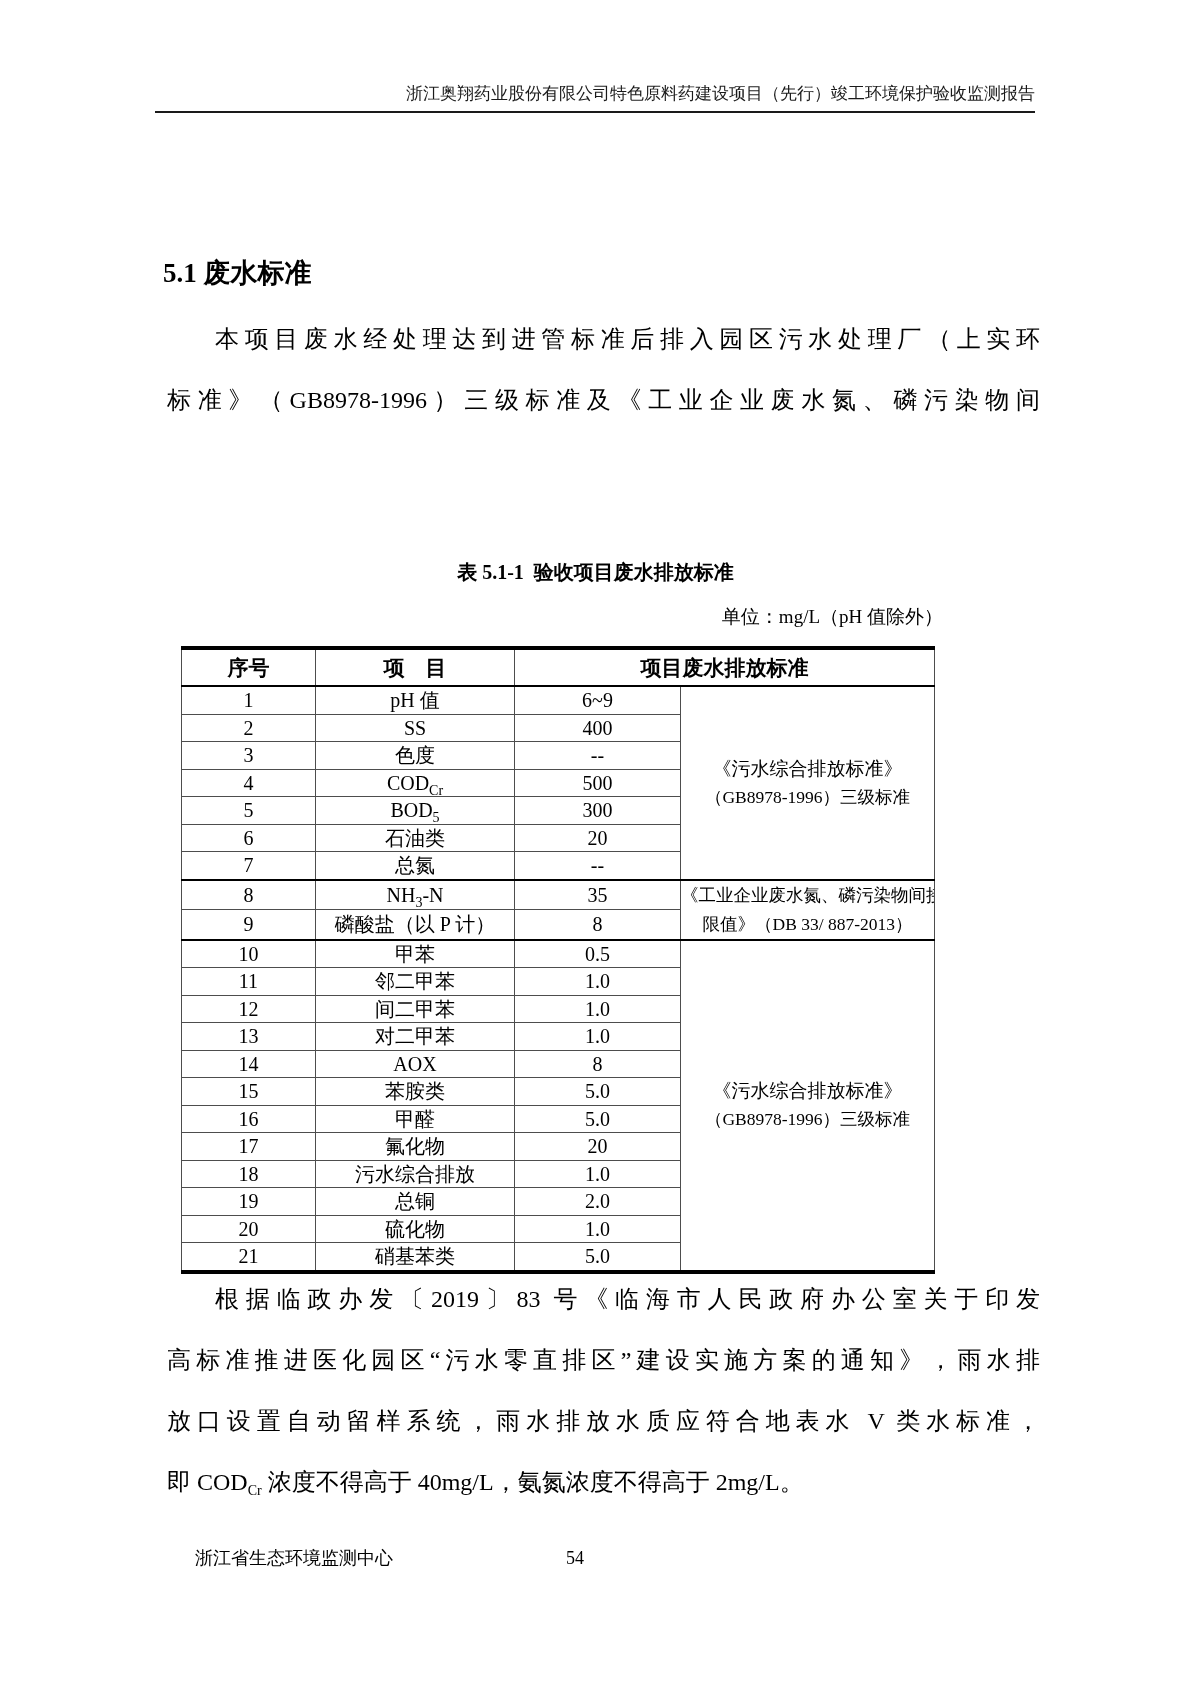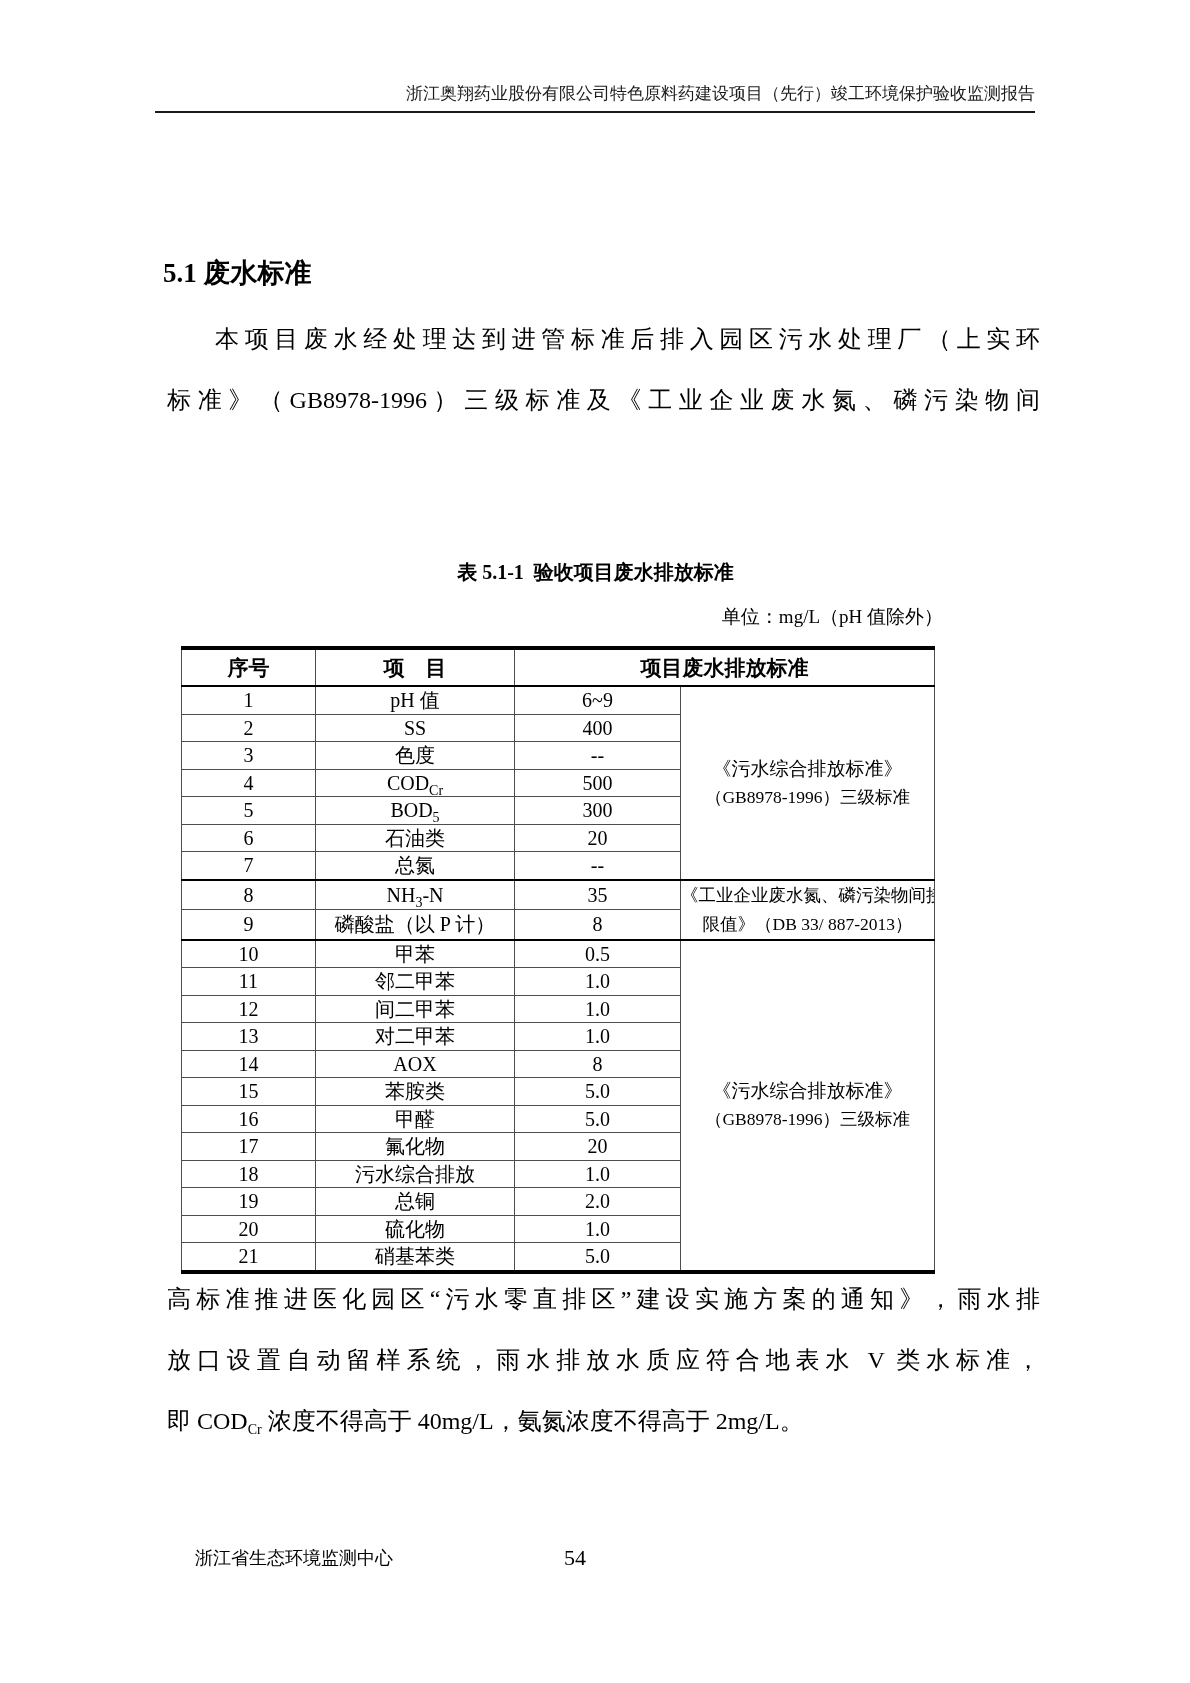--- a/index.html
+++ b/index.html
@@ -56,21 +56,21 @@
   }
   .data-table thead th{
     height:35px;font-weight:bold;font-size:21px;border-bottom:2px solid #000;
   }
   .data-table tbody td{height:26.5px;font-size:20px;line-height:24px;}
   .data-table tr.group-start td{border-top:2px solid #000;}
   .c-std .sline{line-height:29px;font-size:19px;white-space:nowrap;}
   .c-std .sline.sm{font-size:17.5px;}
   
   .footer-org{position:absolute;top:1547px;left:195px;font-size:18px;line-height:22px;}
-  .page-num{position:absolute;top:1547px;left:545px;width:60px;text-align:center;font-size:22px;line-height:22px;}
+  .page-num{position:absolute;top:1547px;left:545px;width:60px;text-align:center;font-size:18px;line-height:22px;}
 </style>
 </head>
 <body>
 
 <div class="page">
 
   <div class="doc-header">
     <span>浙江奥翔药业股份有限公司特色原料药建设项目（先行）竣工环境保护验收监测报告</span>
   </div>
 
@@ -215,20 +215,21 @@
         </tr>
         <tr>
           <td class="c-no">21</td>
           <td class="c-item">硝基苯类</td>
           <td class="c-val">5.0</td>
         </tr>
       </tbody>
   </table>
 
   <div class="para" id="para2">
+      <div class="pline first">根据临政办发〔2019〕83 号《临海市人民政府办公室关于印发</div>
       <div class="pline">高标准推进医化园区“污水零直排区”建设实施方案的通知》，雨水排</div>
       <div class="pline">放口设置自动留样系统，雨水排放水质应符合地表水 V 类水标准，</div>
       <div class="pline last">即 COD<sub>Cr</sub> 浓度不得高于 40mg/L，氨氮浓度不得高于 2mg/L。</div>
     </div>
 
   <div class="footer-org">浙江省生态环境监测中心</div>
   <div class="page-num">54</div>
 
 </div>
 

